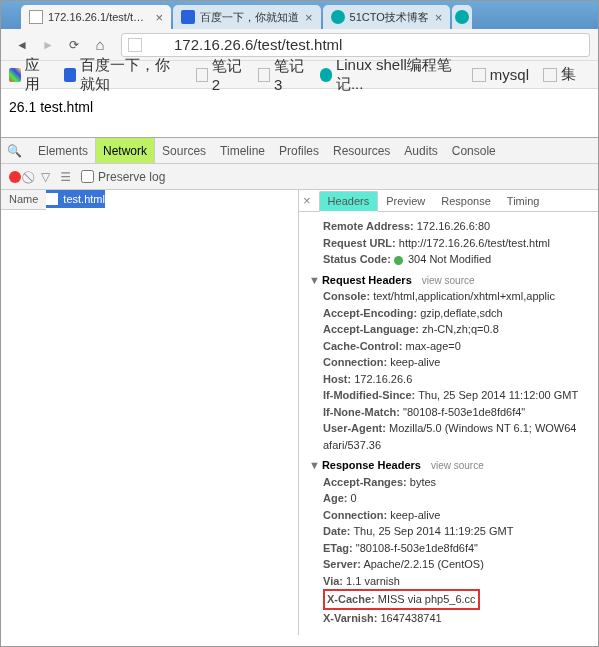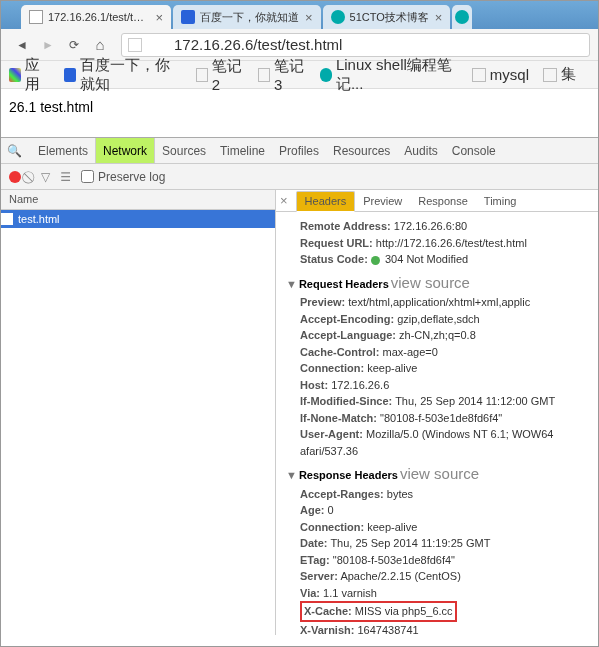--- a/index.html
+++ b/index.html
@@ -22,35 +22,35 @@
 .page-content { padding: 10px 8px; font-family: "Courier New", monospace; font-size: 14px; color: #000; height: 48px; }
 .devtools { border-top: 1px solid #aaa; }
 .dt-tabs { background: #f3f3f3; height: 26px; display: flex; align-items: center; padding: 0 6px; border-bottom: 1px solid #ccc; font-size: 12px; color: #555; }
 .dt-search { width: 16px; margin-right: 8px; color: #888; }
 .dt-tab { padding: 0 7px; height: 100%; display: flex; align-items: center; cursor: pointer; }
 .dt-tab.active { background: #bef264; border-left: 1px solid #ccc; border-right: 1px solid #ccc; color: #000; }
 .dt-toolbar { background: #f3f3f3; height: 26px; display: flex; align-items: center; padding: 0 8px; border-bottom: 1px solid #ccc; font-size: 12px; color: #555; }
 .dt-tool { margin-right: 10px; display: flex; align-items: center; cursor: pointer; }
 .record-dot { width: 12px; height: 12px; border-radius: 50%; background: #e33; }
 .dt-body { display: flex; height: 445px; }
-.dt-left { width: 275px; border-right: 1px solid #ccc; display: flex; flex-direction: column; }
+.dt-left { width: 298px; border-right: 1px solid #ccc; display: flex; flex-direction: row; }
 .dt-left-header { background: #f3f3f3; height: 20px; border-bottom: 1px solid #ccc; padding: 3px 8px; font-size: 11px; color: #555; }
 .dt-row { background: #3875d7; color: #fff; height: 18px; display: flex; align-items: center; padding: 0 0; font-size: 11px; }
 .dt-row .file-icon { width: 12px; height: 12px; background: #fff; margin-right: 5px; }
 .dt-right { flex: 1; overflow: auto; }
 .dt-right-tabs { height: 22px; display: flex; align-items: center; border-bottom: 1px solid #ccc; font-size: 11px; color: #555; padding-left: 4px; }
 .dt-right-tabs .close-x { margin-right: 8px; color: #888; font-size: 13px; cursor: pointer; }
 .dt-right-tab { padding: 0 8px; height: 100%; display: flex; align-items: center; cursor: pointer; }
-.dt-right-tab.active { border: 1px solid #ccc; border-bottom: 1px solid #fff; border-radius: 2px 2px 0 0; background: #eab308; margin-bottom: -1px; }
+.dt-right-tab.active { border: 1px solid #ccc; border-bottom: 1px solid #fff; border-radius: 2px 2px 0 0; background: #5eead4; margin-bottom: -1px; }
 .headers-panel { padding: 6px 10px; font-size: 11px; font-family: "Lucida Console", Monaco, monospace; line-height: 1.5; color: #333; }
 .hdr-line { white-space: nowrap; }
 .hdr-key { font-weight: bold; color: #545454; }
 .section-title { font-family: Arial; font-weight: bold; font-size: 11px; color: #000; margin-top: 4px; }
 .section-title .tri { color: #777; margin-right: 2px; }
-.view-source { font-weight: normal; color: #888; margin-left: 2px; font-size: 15px; }
+.view-source { font-weight: normal; color: #888; margin-left: 10px; font-size: 10px; }
 .indent { padding-left: 14px; }
 .status-dot { display: inline-block; width: 9px; height: 9px; border-radius: 50%; background: #4caf50; vertical-align: middle; margin-right: 2px; }
 .highlight-box { border: 2px solid #d33; padding: 0 2px; display: inline-block; }
 </style>
 </head>
 <body>
 
 <div class="tabs-bar">
   <div class="tab active">
     <span class="favicon" style="border:1px solid #999;background:#fff"></span>
@@ -159,21 +159,21 @@
         <div class="dt-right-tab">Timing</div>
       </div>
       <div class="headers-panel">
         <div class="indent">
           <div class="hdr-line"><span class="hdr-key">Remote Address:</span> <span>172.16.26.6:80</span></div>
           <div class="hdr-line"><span class="hdr-key">Request URL:</span> <span>http://172.16.26.6/test/test.html</span></div>
           <div class="hdr-line"><span class="hdr-key">Status Code:</span> <span class="status-dot"></span> <span>304 Not Modified</span></div>
         </div>
         <div class="section-title"><span class="tri">▼</span><span>Request Headers</span><span class="view-source">view source</span></div>
         <div class="indent" id="req-headers">
-            <div class="hdr-line"><span class="hdr-key">Preview:</span> <span>text/html,application/xhtml+xml,applic</span></div>
+            <div class="hdr-line"><span class="hdr-key">Console:</span> <span>text/html,application/xhtml+xml,applic</span></div>
             <div class="hdr-line"><span class="hdr-key">Accept-Encoding:</span> <span>gzip,deflate,sdch</span></div>
             <div class="hdr-line"><span class="hdr-key">Accept-Language:</span> <span>zh-CN,zh;q=0.8</span></div>
             <div class="hdr-line"><span class="hdr-key">Cache-Control:</span> <span>max-age=0</span></div>
             <div class="hdr-line"><span class="hdr-key">Connection:</span> <span>keep-alive</span></div>
             <div class="hdr-line"><span class="hdr-key">Host:</span> <span>172.16.26.6</span></div>
             <div class="hdr-line"><span class="hdr-key">If-Modified-Since:</span> <span>Thu, 25 Sep 2014 11:12:00 GMT</span></div>
             <div class="hdr-line"><span class="hdr-key">If-None-Match:</span> <span>"80108-f-503e1de8fd6f4"</span></div>
             <div class="hdr-line"><span class="hdr-key">User-Agent:</span> <span>Mozilla/5.0 (Windows NT 6.1; WOW64</span></div>
             <div class="hdr-line"><span class="hdr-key"></span> <span>afari/537.36</span></div>
           </div>

